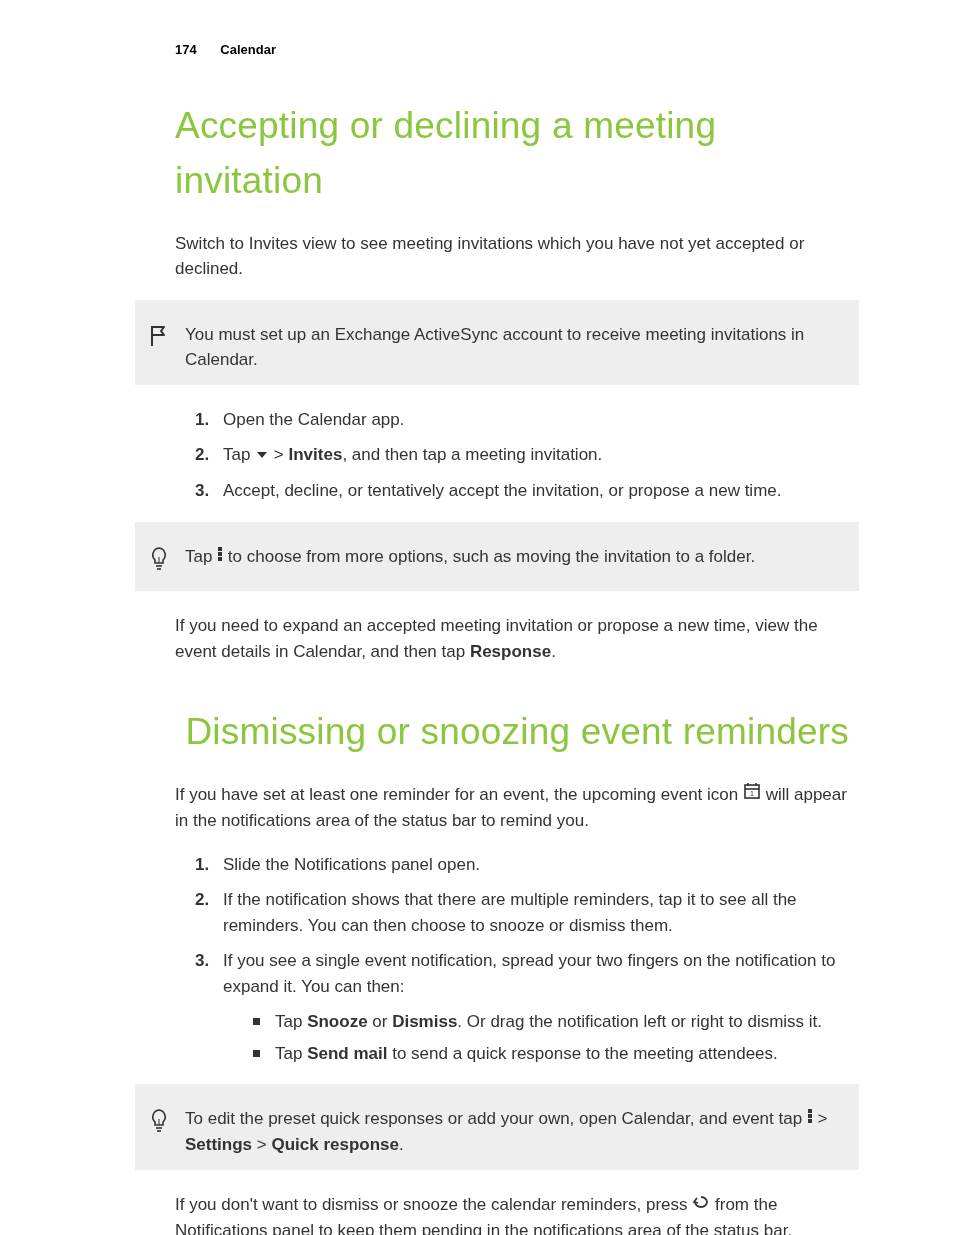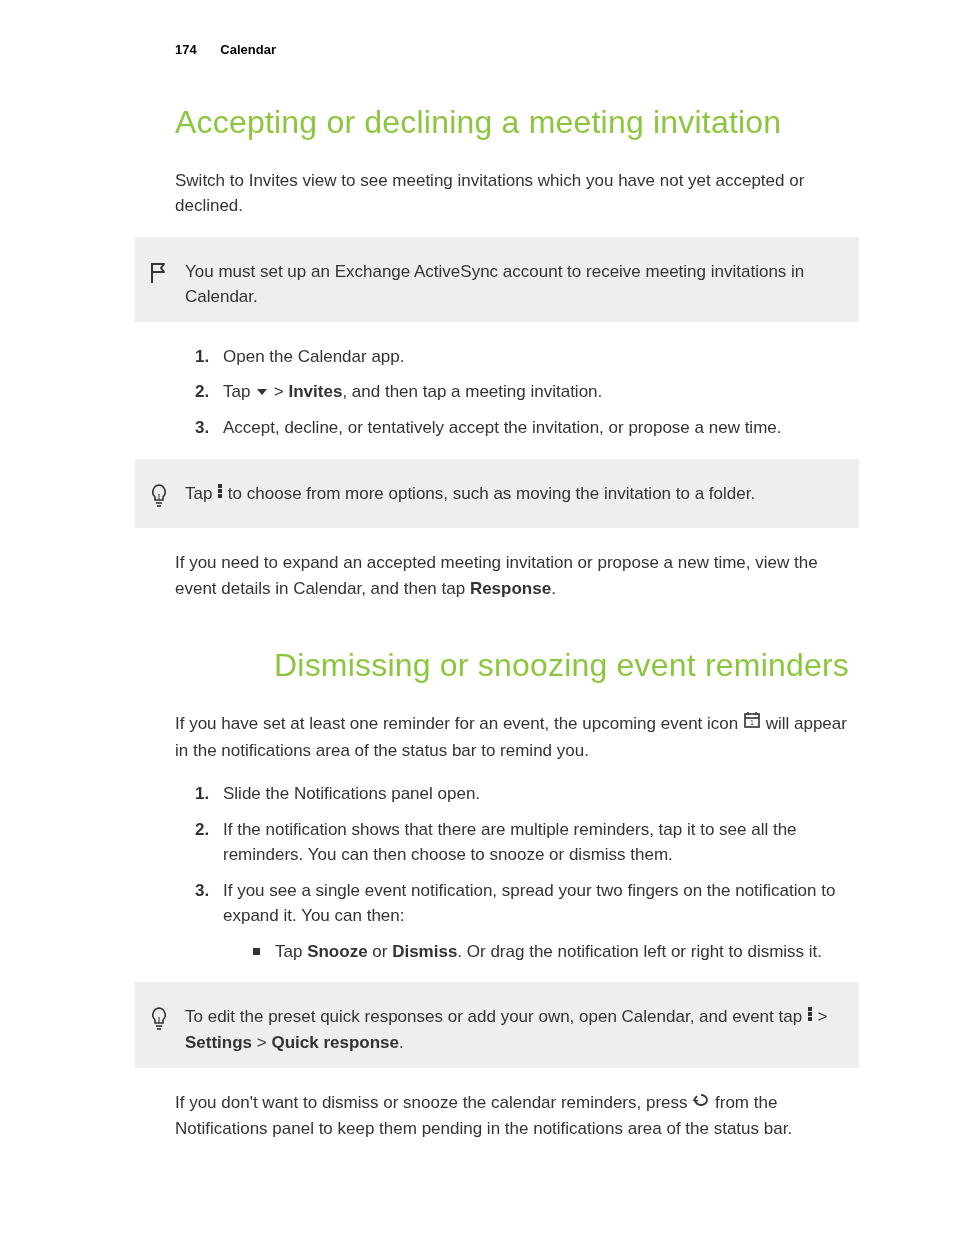--- a/index.html
+++ b/index.html
@@ -22,21 +22,21 @@
     margin-bottom: 38px;
     font-weight: bold;
   }
   .page-header .page-num {
     margin-right: 20px;
   }
   .content {
     margin-left: 40px;
   }
   h1.section-title {
-    font-size: 32px;
+    font-size: 37px;
     font-weight: 400;
     color: #8cc63f;
     margin-bottom: 22px;
     letter-spacing: 0.2px;
   }
   p.para {
     margin-bottom: 18px;
   }
   .callout {
     background: #eeeeee;
@@ -180,20 +180,23 @@
       </li>
       <li>
         <span>If the notification shows that there are multiple reminders, tap it to see all the reminders. You can then choose to snooze or dismiss them.</span>
       </li>
       <li>
         <span>If you see a single event notification, spread your two fingers on the notification to expand it. You can then:</span>
         <ul class="bullets">
           <li>
             <span>Tap </span><span class="bold">Snooze</span><span> or </span><span class="bold">Dismiss</span><span>. Or drag the notification left or right to dismiss it.</span>
           </li>
+          <li>
+            <span>Tap </span><span class="bold">Send mail</span><span> to send a quick response to the meeting attendees.</span>
+          </li>
         </ul>
       </li>
     </ol>
 
     <div class="callout">
       <span class="callout-icon">
         <svg width="20" height="26" viewBox="0 0 20 26">
           <path d="M10 2 A7 7 0 0 1 14 14 L14 17 L6 17 L6 14 A7 7 0 0 1 10 2 Z" fill="none" stroke="#333" stroke-width="1.6"></path>
           <line x1="7" y1="20" x2="13" y2="20" stroke="#333" stroke-width="1.6"></line>
           <line x1="8" y1="23" x2="12" y2="23" stroke="#333" stroke-width="1.6"></line>

